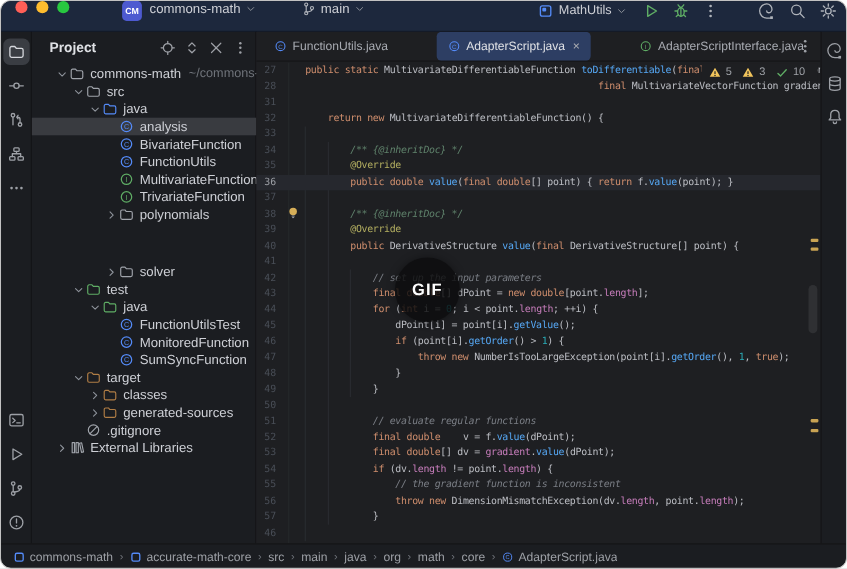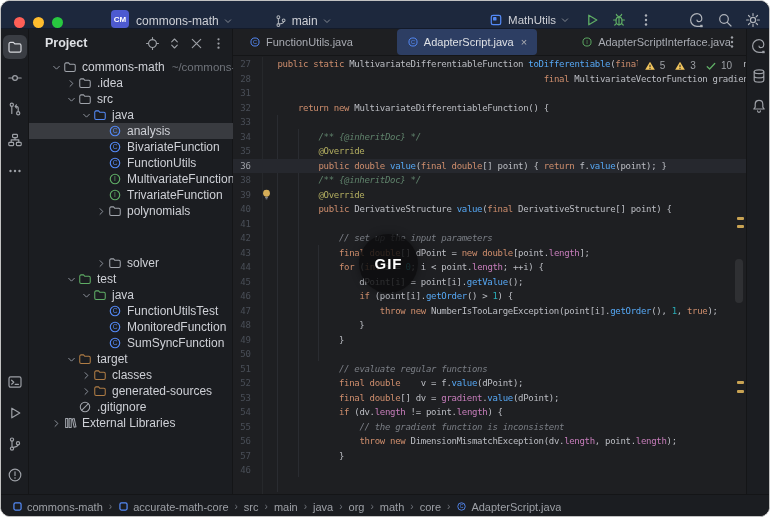--- a/index.html
+++ b/index.html
@@ -1,20 +1,20 @@
 <!DOCTYPE html>
 <html style="--kw: #CF8E6D; --mtd: #56A8F5; --fld: #C77DBB; --num: #2AACB8; --cmt: #7A7E85; --doc: #5F826B; --ann: #B3AE60; --plain: #BCBEC4; --accent: #3574F0; --warn: #F2C55C; --ok: #5FAD65; --class_icon: #548AF7; --interface_icon: #5FAD65; --titlebar_bg: #1D283D; --active_tab_bg: #2D3E63; --selection_bg: #393B40;"><head>
 <meta charset="utf-8">
 <style>
   html,body{margin:0;padding:0;width:770px;height:517px;background:#ffffff;font-family:"Liberation Sans",sans-serif;}
   *{box-sizing:border-box;}
   #window{position:absolute;left:0;top:0;width:770px;height:517px;border-radius:10px;overflow:hidden;background:#1E1F22;border:1px solid #c2c2c2;}
 
   
-  #titlebar{position:absolute;left:0;top:0;width:770px;height:28px;background:#1D283D;display:flex;align-items:flex-end;border-bottom:1px solid #131a29;}
+  #titlebar{position:absolute;left:0;top:0;width:770px;height:28px;background:#1D283D;display:flex;align-items:flex-start;border-bottom:1px solid #131a29;}
   .traffic{display:flex;gap:8px;margin-left:13px;}
   .light{width:11px;height:11px;border-radius:50%;}
   .light.red{background:#FF5F57}.light.yellow{background:#FEBC2E}.light.green{background:#28C840}
   .proj-badge{width:18px;height:18px;border-radius:4px;background:#4D5AD0;color:#fff;font-size:8px;font-weight:bold;display:flex;align-items:center;justify-content:center;margin-left:48px;}
   .tb-text{color:#CED0D6;font-size:12px;margin-left:7px;}
   .tb-group{display:flex;align-items:center;cursor:default;}
   .chev{width:12px;height:12px;color:#8E939B;margin-left:3px;}
   .tb-right{margin-left:auto;display:flex;align-items:center;margin-right:10px;}
   .tb-icon{width:17px;height:17px;color:#AFB3BA;display:inline-flex;align-items:center;justify-content:center;}
   .icon{display:inline-flex;align-items:center;justify-content:center;}
@@ -316,33 +316,20 @@
             <svg viewBox="0 0 16 16" fill="none" stroke="currentColor" stroke-width="1.2" stroke-linecap="round" stroke-linejoin="round">
               <path d="M2 5c0-.9.6-1.7 1.5-1.7h2.9l1.4 1.6h4.7c.9 0 1.5.7 1.5 1.6v5c0 .9-.6 1.6-1.5 1.6h-9C2.6 13.1 2 12.4 2 11.5V5z"></path>
             </svg>
           </span>
           <span class="tree-label">commons-math</span>
           <span class="tree-suffix">~/commons-math</span>
         </div>
         <div class="tree-row" style="padding-left: 36px;">
           <span class="tree-chev icon">
             <svg viewBox="0 0 16 16" fill="none" stroke="currentColor" stroke-width="1.2" stroke-linecap="round" stroke-linejoin="round">
-              <path d="M6.2 4.5 9.7 8l-3.5 3.5"></path>
-            </svg>
-          </span>
-          <span class="icon tree-icon fld-gray" style="width: 14px; height: 14px;">
-            <svg viewBox="0 0 16 16" fill="none" stroke="currentColor" stroke-width="1.2" stroke-linecap="round" stroke-linejoin="round">
-              <path d="M2 5c0-.9.6-1.7 1.5-1.7h2.9l1.4 1.6h4.7c.9 0 1.5.7 1.5 1.6v5c0 .9-.6 1.6-1.5 1.6h-9C2.6 13.1 2 12.4 2 11.5V5z"></path>
-            </svg>
-          </span>
-          <span class="tree-label">.idea</span>
-        </div>
-        <div class="tree-row" style="padding-left: 36px;">
-          <span class="tree-chev icon">
-            <svg viewBox="0 0 16 16" fill="none" stroke="currentColor" stroke-width="1.2" stroke-linecap="round" stroke-linejoin="round">
               <path d="M4.5 6.5 8 10l3.5-3.5"></path>
             </svg>
           </span>
           <span class="icon tree-icon fld-gray" style="width: 14px; height: 14px;">
             <svg viewBox="0 0 16 16" fill="none" stroke="currentColor" stroke-width="1.2" stroke-linecap="round" stroke-linejoin="round">
               <path d="M2 5c0-.9.6-1.7 1.5-1.7h2.9l1.4 1.6h4.7c.9 0 1.5.7 1.5 1.6v5c0 .9-.6 1.6-1.5 1.6h-9C2.6 13.1 2 12.4 2 11.5V5z"></path>
             </svg>
           </span>
           <span class="tree-label">src</span>
         </div>
@@ -624,20 +611,24 @@
             <span class="gutter">34</span>
             <span class="src"><span class="tok-p">            </span><span class="tok-d">/** {@inheritDoc} */</span></span>
           </div>
           <div class="code-row">
             <span class="gutter">35</span>
             <span class="src"><span class="tok-p">            </span><span class="tok-a">@Override</span></span>
           </div>
           <div class="code-row current">
             <span class="gutter">36</span>
             <span class="src"><span class="tok-p">            </span><span class="tok-k">public double </span><span class="tok-m">value</span><span class="tok-p">(</span><span class="tok-k">final double</span><span class="tok-p">[] point) { </span><span class="tok-k">return </span><span class="tok-p">f.</span><span class="tok-m">value</span><span class="tok-p">(point); }</span></span>
+          </div>
+          <div class="code-row">
+            <span class="gutter">37</span>
+            <span class="src"></span>
           </div>
           <div class="code-row">
             <span class="gutter">38</span>
             <span class="src"><span class="tok-p">            </span><span class="tok-d">/** {@inheritDoc} */</span></span>
           </div>
           <div class="code-row">
             <span class="gutter">39</span>
             <span class="src"><span class="tok-p">            </span><span class="tok-a">@Override</span></span>
           </div>
           <div class="code-row">

